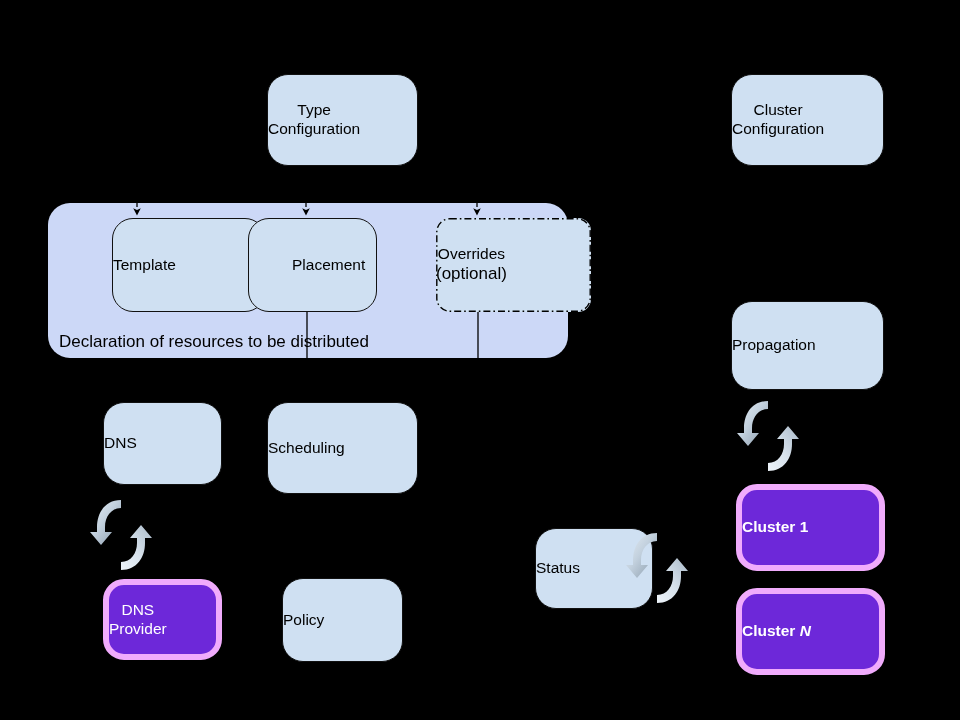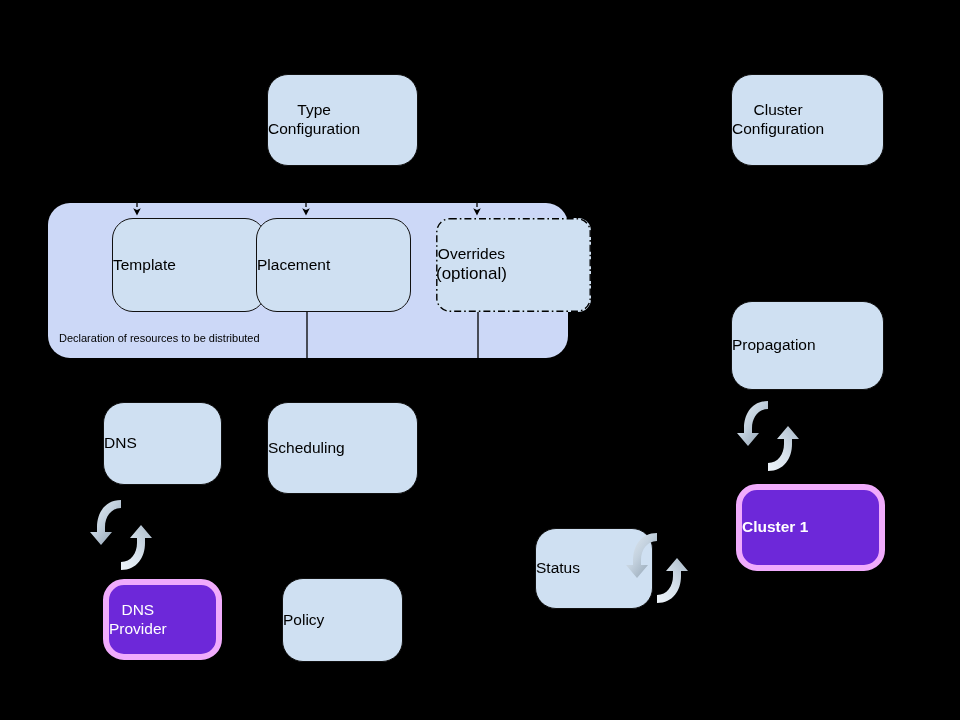--- a/index.html
+++ b/index.html
@@ -67,21 +67,21 @@
   
   .container-box {
     position: absolute;
     box-sizing: border-box;
     background: #ccd8f7;
     border-radius: 22px;
     z-index: 1;
   }
   .container-caption {
     position: absolute;
-    font-size: 11px;
+    font-size: 17px;
     color: #000000;
     white-space: nowrap;
     z-index: 4;
   }
 
   
   .conn {
     position: absolute;
     left: 0;
     top: 0;
@@ -152,21 +152,21 @@
     <span>
       <span class="txt">Cluster</span>
       <span class="txt">Configuration</span>
     </span>
   </div>
 
   <div class="node plain-edge" style="left:76px; top:218px; width:154px; height:94px;">
     <span class="txt">Template</span>
   </div>
 
-  <div class="node plain-edge" style="left:220px; top:218px; width:155px; height:94px;">
+  <div class="node plain-edge" style="left:212px; top:218px; width:129px; height:94px;padding-left:43px;">
     <span class="txt">Placement</span>
   </div>
 
   <div class="node dashdot" style="left:400px; top:218px; width:155px; height:94px;">
     <div class="ddbg"></div>
     <svg class="ddsvg" viewBox="0 0 155 94" preserveAspectRatio="none">
       <rect x="0.8" y="0.8" width="153.4" height="92.4" rx="13" ry="13" fill="none" stroke="#000000" stroke-width="1.4" stroke-dasharray="7,3,1.6,3"></rect>
     </svg>
     <span class="label-wrap">
       <span class="txt">Overrides</span>
@@ -202,20 +202,25 @@
   <div class="node plain-edge" style="left:499px; top:528px; width:118px; height:81px;">
     <span class="txt">Status</span>
   </div>
 
   <div class="node blue bold" style="left:700px; top:484px; width:149px; height:87px;">
     <span>
       <span>Cluster </span><span>1</span>
     </span>
   </div>
 
+  <div class="node blue bold" style="left:700px; top:588px; width:149px; height:87px;">
+    <span>
+      <span>Cluster </span><span style="font-style:italic;">N</span>
+    </span>
+  </div>
 
   <div class="sync" style="left:88px; top:494px; width:66px; height:82px;">
     <svg width="66" height="82" viewBox="0 0 66 82">
       <g>
         <path d="M33,6 C17,6 9,19 9,33 L9,38 L2,38 L13,51 L24,38 L17,38 L17,33
                  C17,23 23,14 33,14 Z" fill="url(#syncGrad)"></path>
       </g>
       <g>
         <path d="M33,76 C49,76 57,63 57,49 L57,44 L64,44 L53,31 L42,44 L49,44 L49,49
                  C49,59 43,68 33,68 Z" fill="url(#syncGrad2)"></path>

